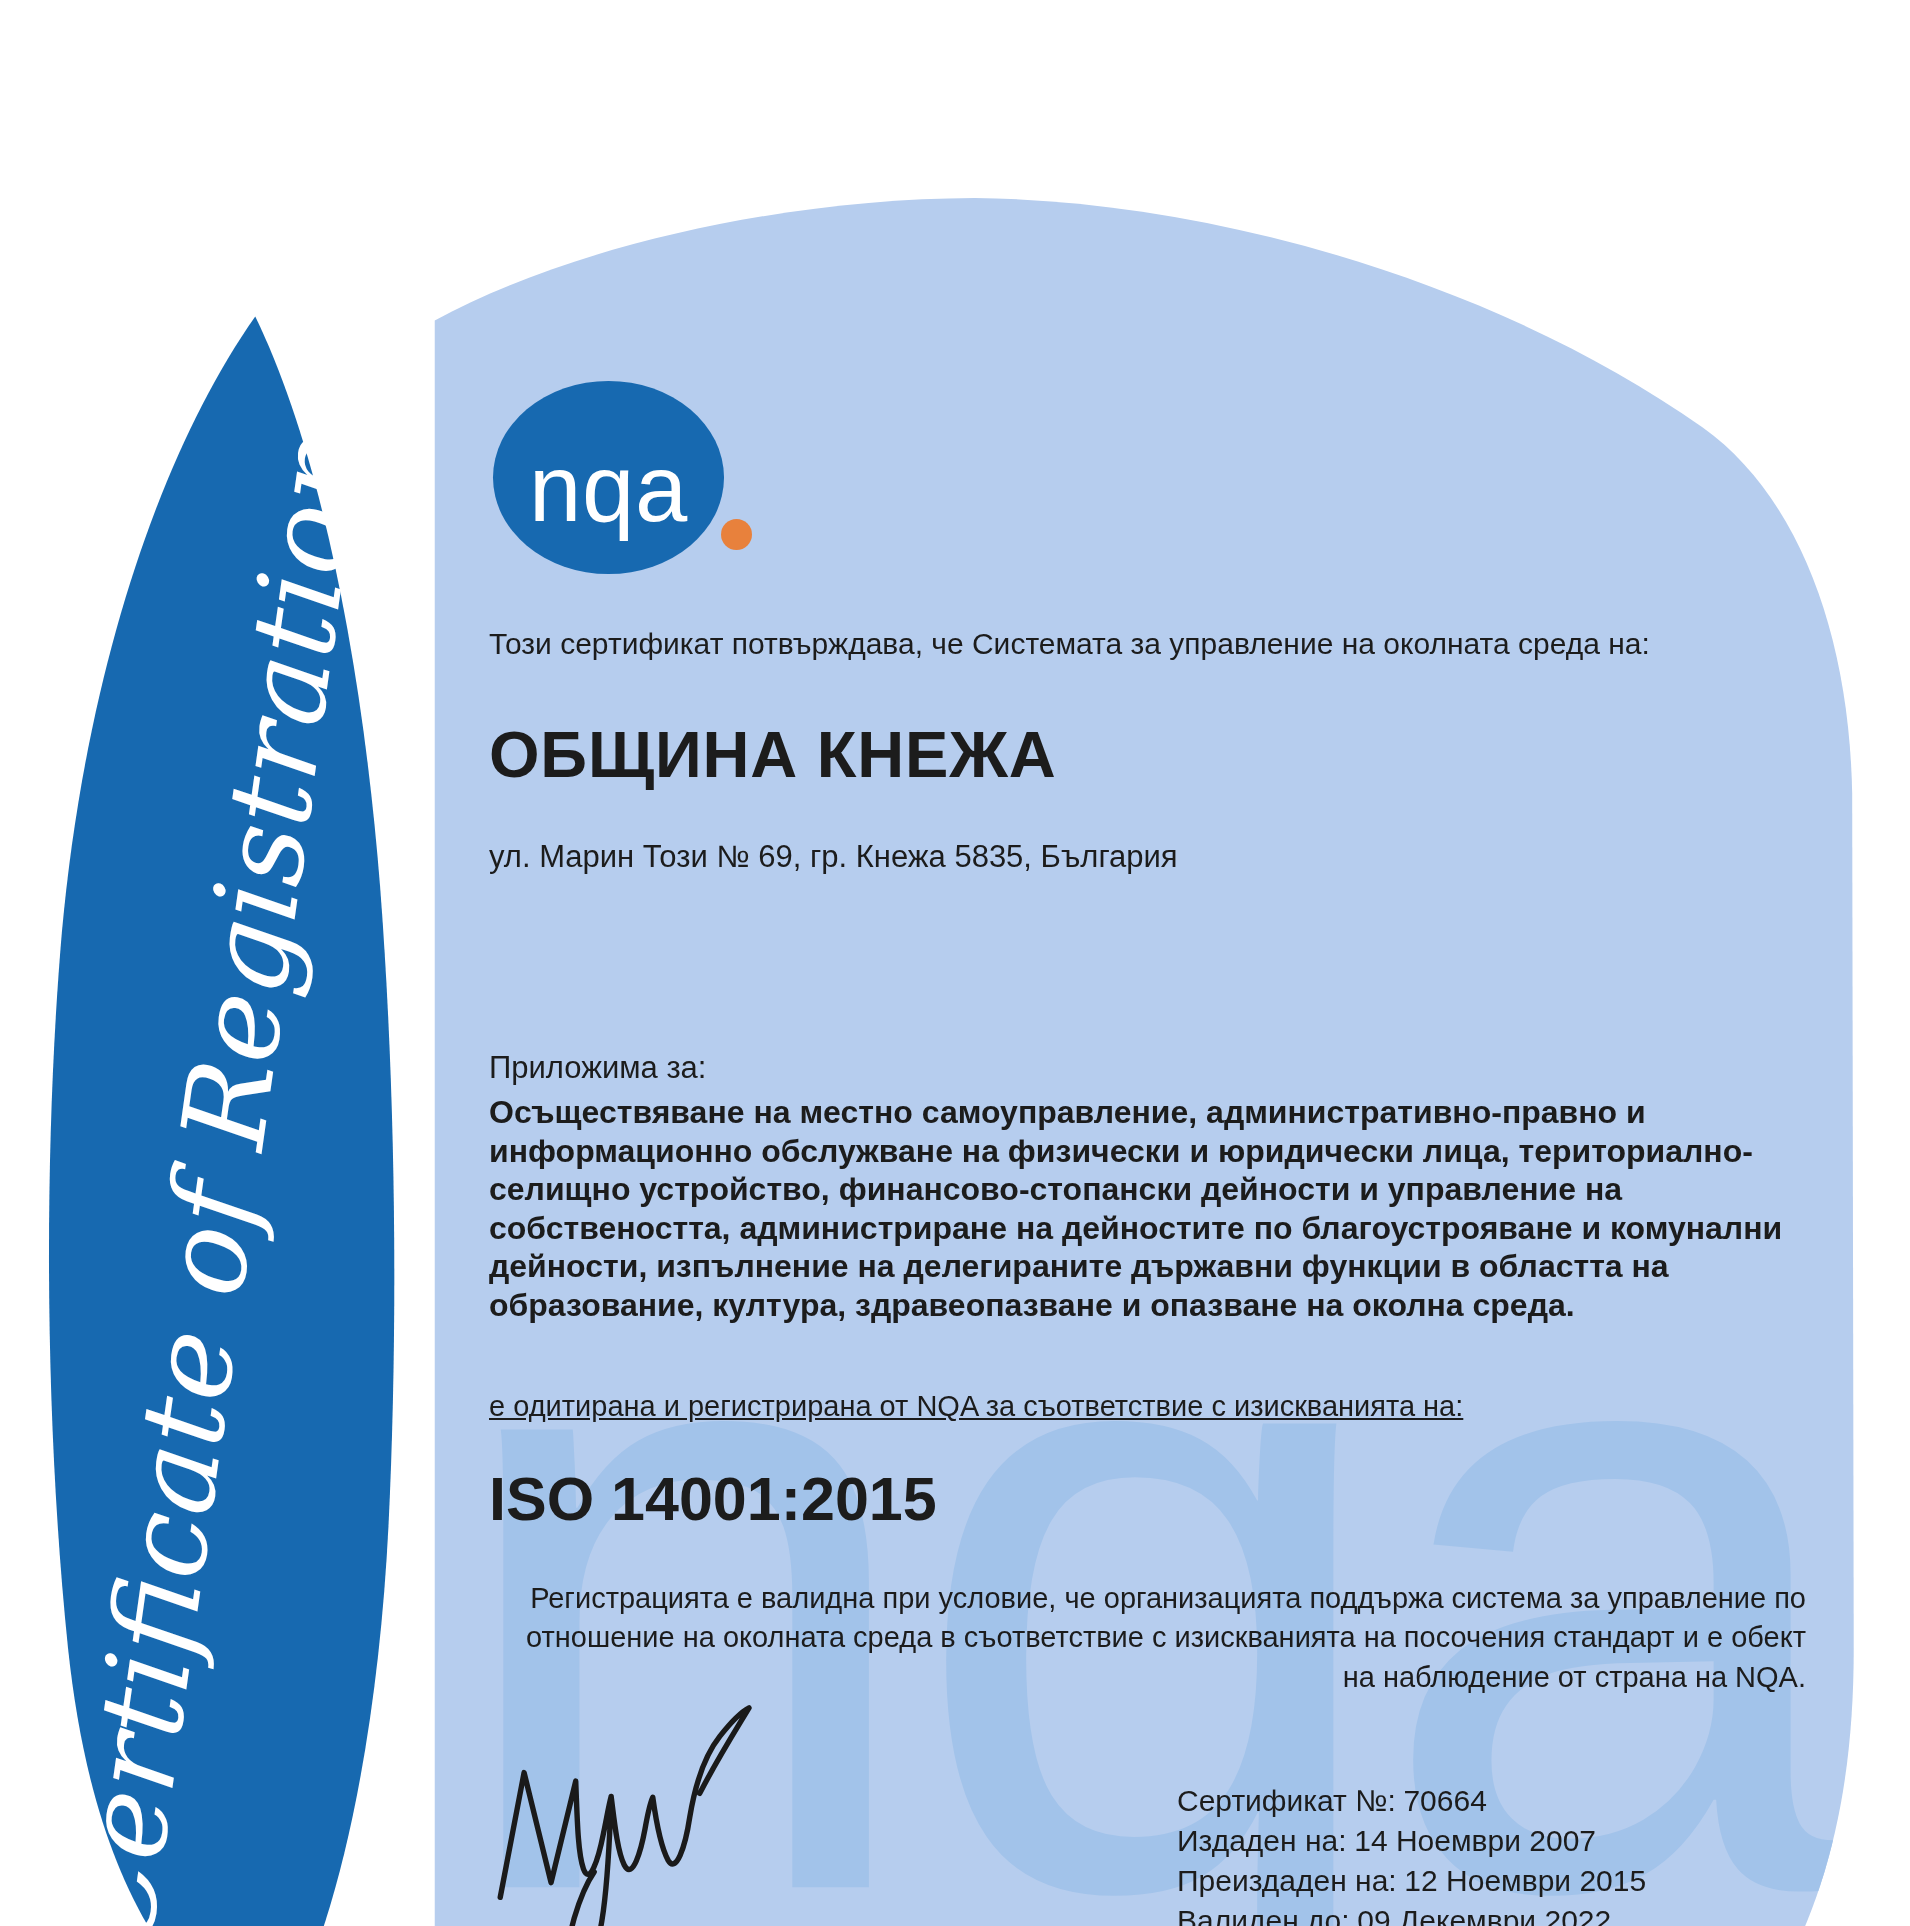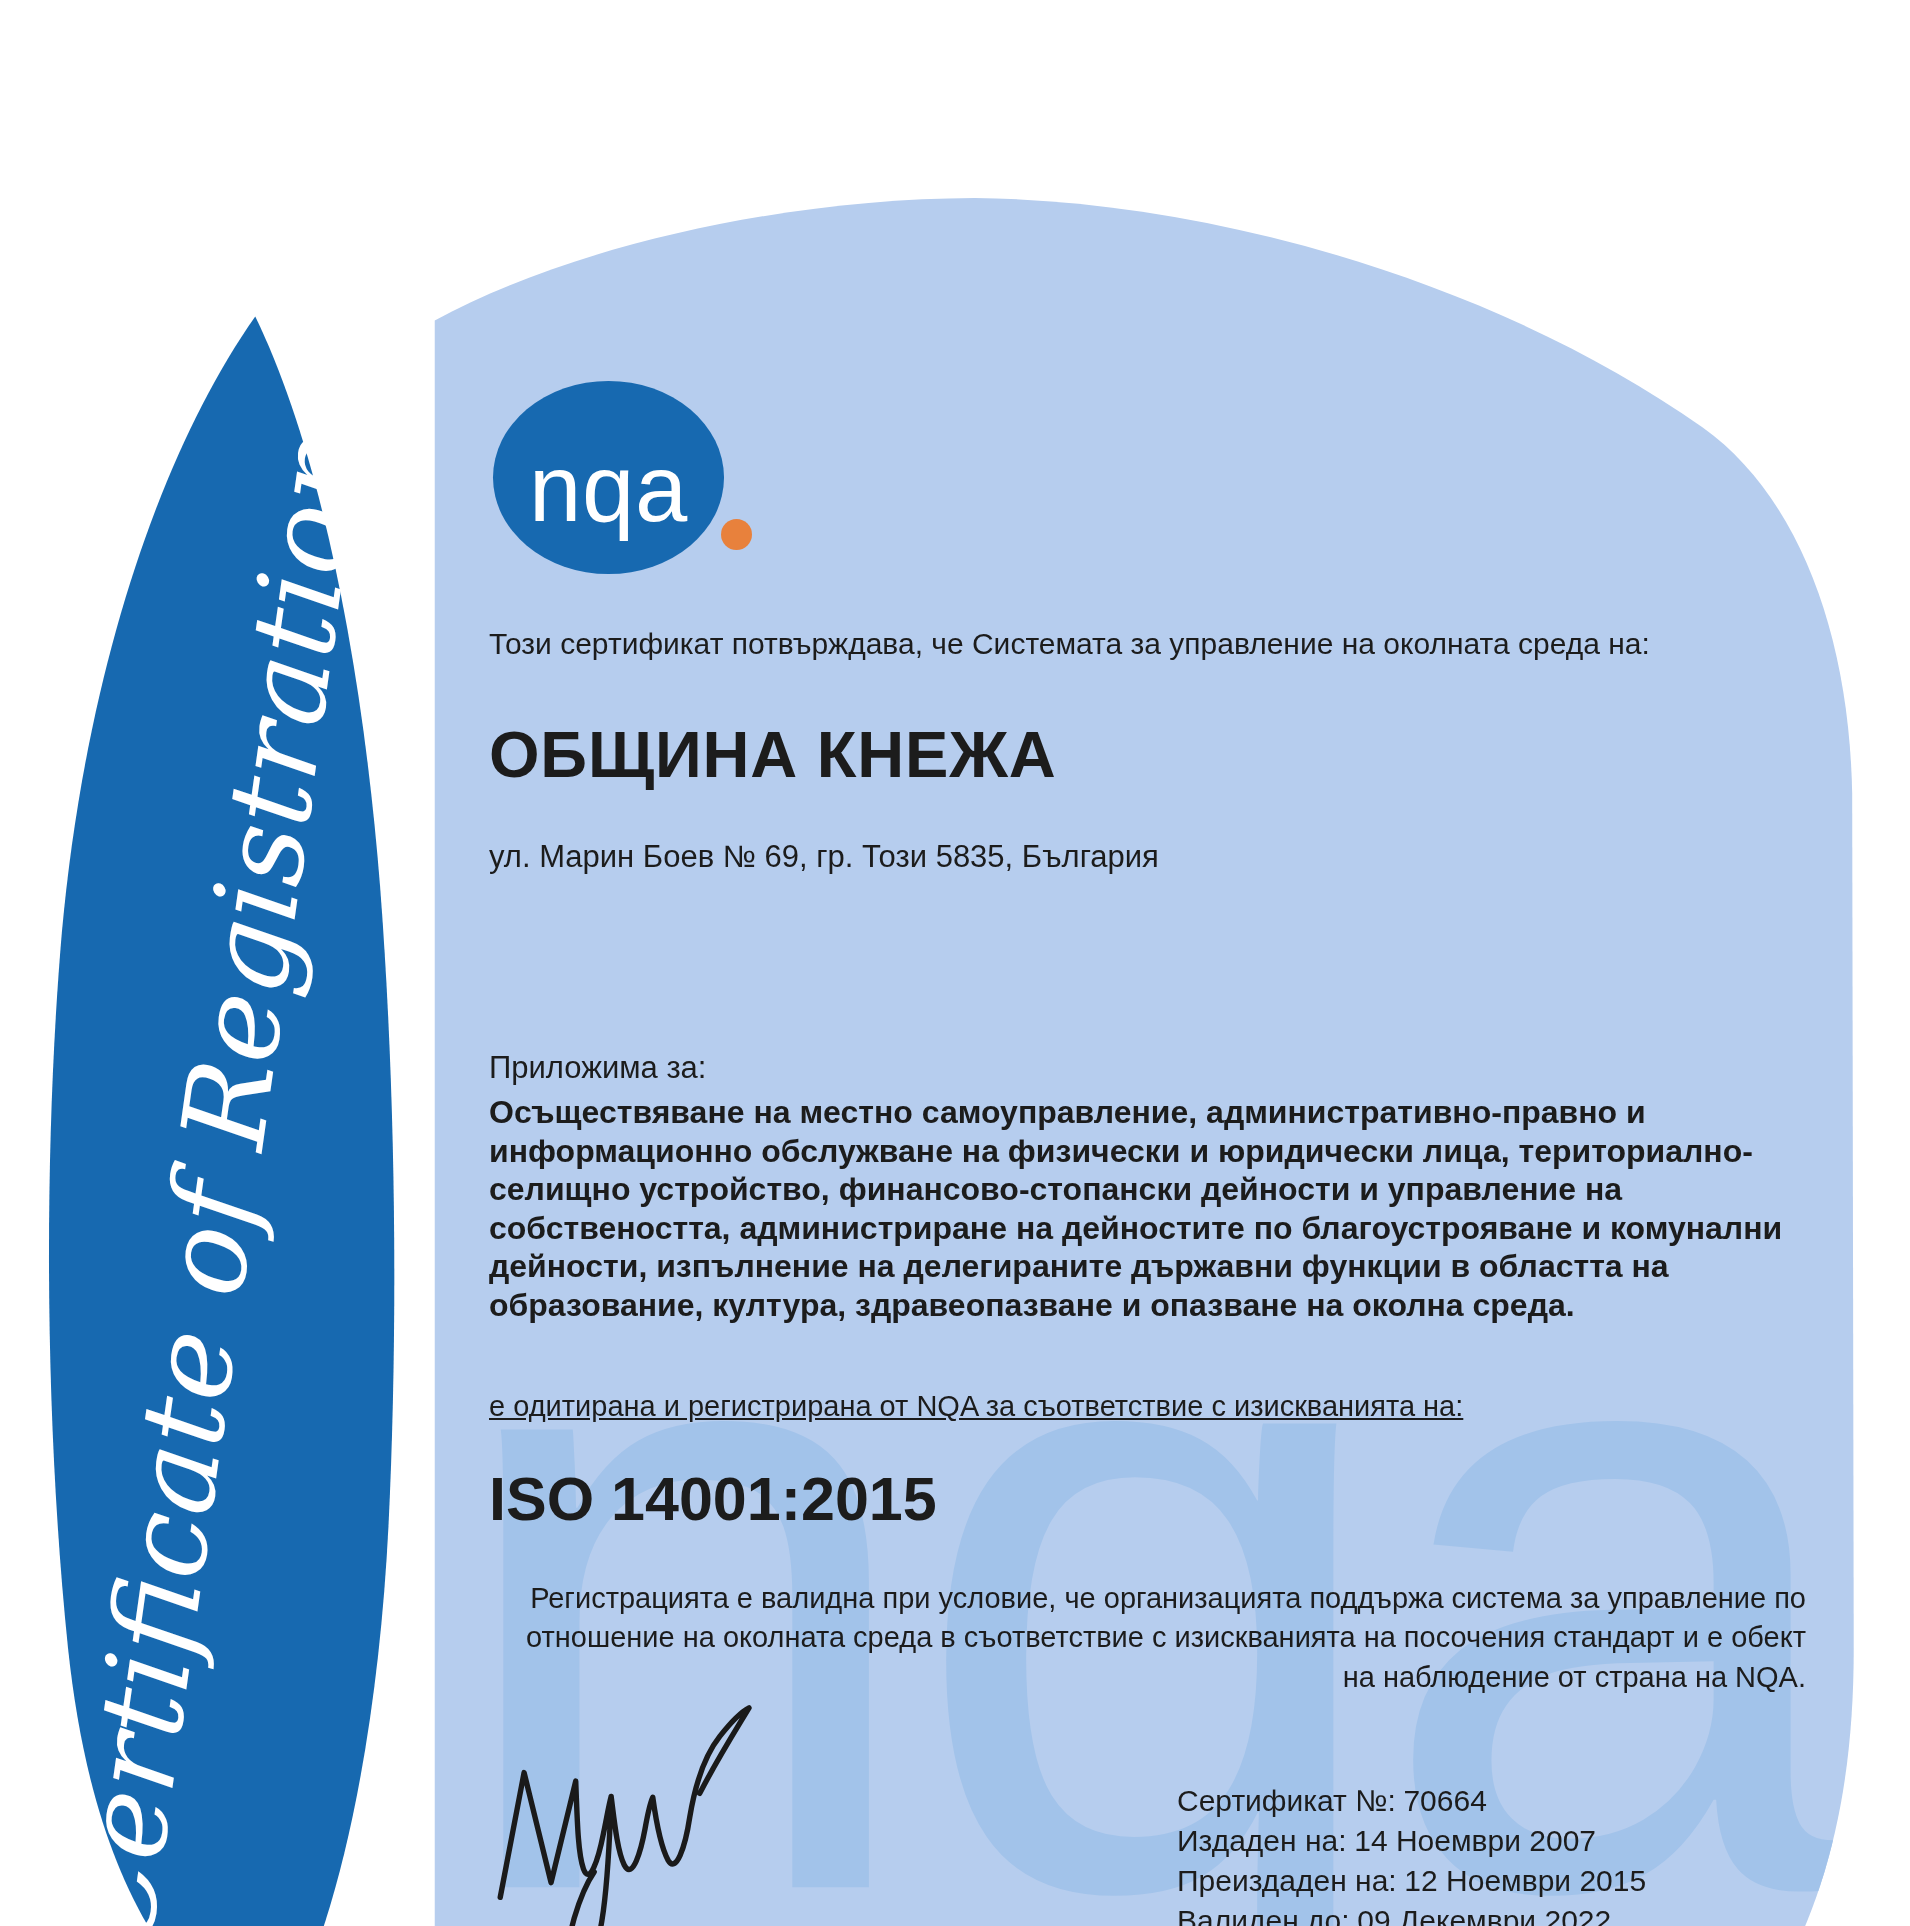--- a/index.html
+++ b/index.html
@@ -50,21 +50,21 @@
   <path class="sig" d="M 1298 4926 L 1360 4602 L 1430 4888 L 1494 4624 C 1498 4730 1500 4812 1514 4852 C 1530 4896 1552 4830 1566 4760 C 1574 4722 1580 4686 1586 4664 C 1594 4726 1602 4806 1620 4842 C 1642 4884 1664 4802 1674 4748 C 1680 4714 1686 4684 1694 4666 C 1702 4724 1714 4794 1734 4830 C 1754 4864 1778 4798 1790 4718 C 1804 4634 1830 4556 1868 4508 C 1898 4470 1924 4444 1944 4434 C 1908 4494 1862 4566 1816 4656 M 1586 4664 C 1578 4906 1562 5066 1520 5108 C 1486 5140 1466 5062 1490 4980 C 1506 4926 1524 4886 1542 4860"></path>
 </svg>
 
 <div class="abs logo">
   <span class="logo-text">nqa</span>
 </div>
 <div class="abs dot"></div>
 
 <div class="abs intro">Този сертификат потвърждава, че Системата за управление на околната среда на:</div>
 <div class="abs org">ОБЩИНА КНЕЖА</div>
-<div class="abs address">ул. Марин Боев № 69, гр. Този 5835, България</div>
+<div class="abs address">ул. Марин Този № 69, гр. Кнежа 5835, България</div>
 <div class="abs applicable">Приложима за:</div>
 <div class="abs scope">Осъществяване на местно самоуправление, административно-правно и
 информационно обслужване на физически и юридически лица, териториално-
 селищно устройство, финансово-стопански дейности и управление на
 собствеността, администриране на дейностите по благоустрояване и комунални
 дейности, изпълнение на делегираните държавни функции в областта на
 образование, култура, здравеопазване и опазване на околна среда.</div>
 <div class="abs audited">е одитирана и регистрирана от NQA за съответствие с изискванията на:</div>
 <div class="abs iso">ISO 14001:2015</div>
 <div class="abs validity">Регистрацията е валидна при условие, че организацията поддържа система за управление по

